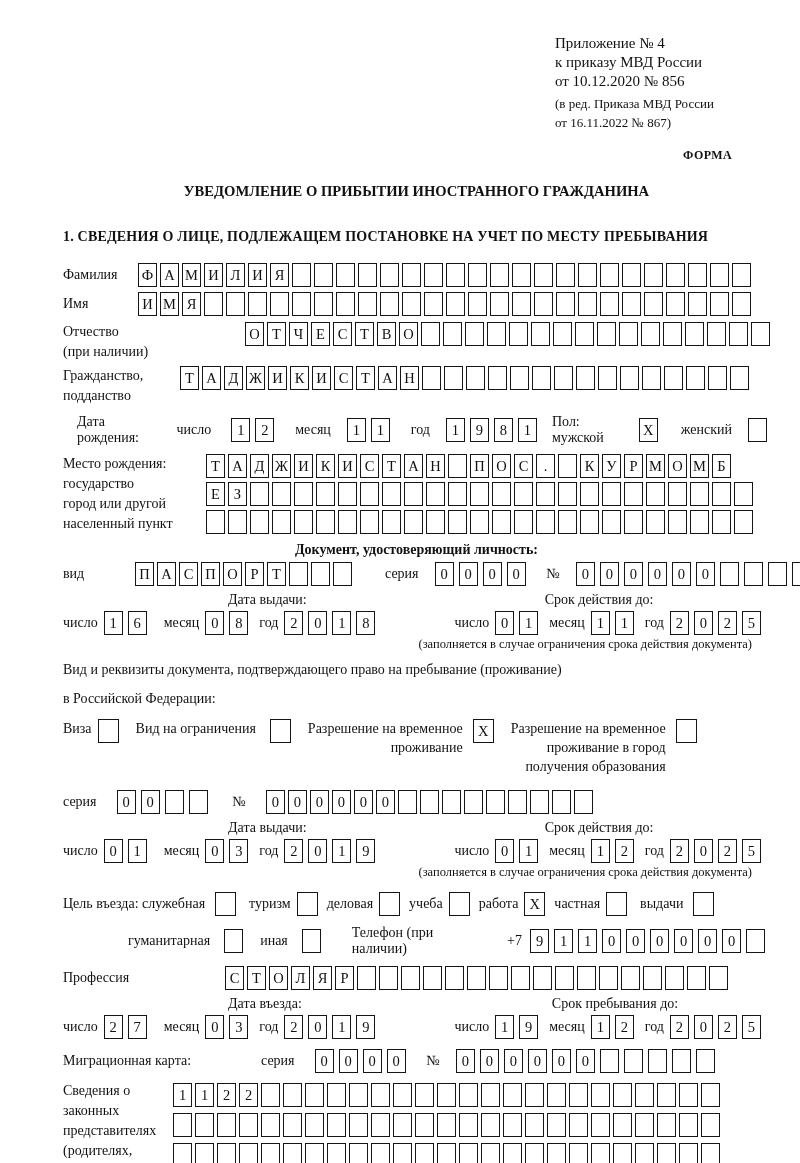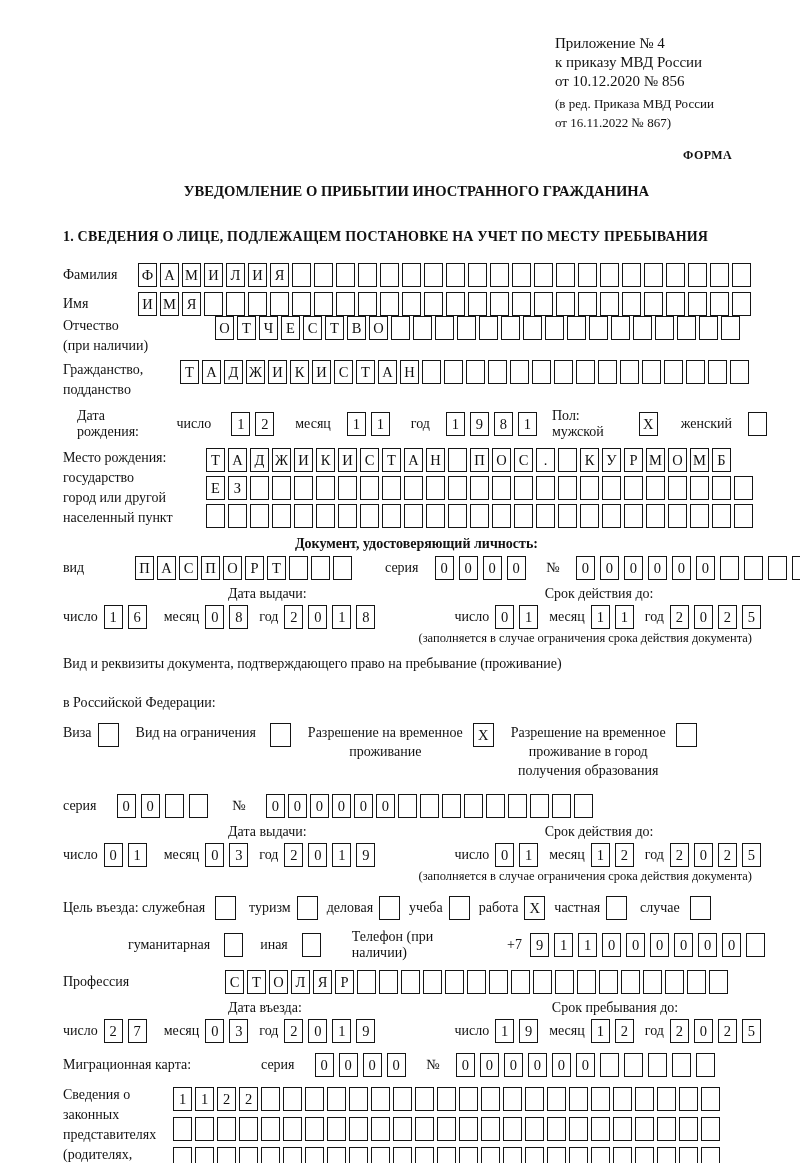--- a/index.html
+++ b/index.html
@@ -47,21 +47,21 @@
 
   .dates-header { display:flex; font-size:14px; margin-top:6px; }
   .dates-header .h1 { margin-left:165px; }
   .dates-header .h2 { margin-left:238px; }
   .date-row { display:flex; align-items:center; margin-top:3px; }
   .date-row span { margin-right:6px; }
   .dspacer { width:62px; flex:none; }
   .note { text-align:right; font-size:12.5px; margin-right:18px; margin-top:2px; }
 
   .permit-row { display:flex; align-items:flex-start; margin-top:10px; line-height:19px; }
-  .permit-row .opt-label { text-align:center; }
+  .permit-row .opt-label { text-align:right; }
   .permit-row .cell { margin-top:0; }
 
   .purpose-row { display:flex; align-items:center; margin-top:12px; }
   .purpose-row .cell, .permit-row .cell { width:21px; }
   .purpose2-row { display:flex; align-items:center; margin-top:9px; margin-left:65px; }
 
   .mt8 { margin-top:8px; }
   .lh20 { line-height:20px; }
 </style>
 </head>
@@ -147,21 +147,21 @@
         <span class="cell"></span>
         <span class="cell"></span>
         <span class="cell"></span>
         <span class="cell"></span>
         <span class="cell"></span>
         <span class="cell"></span>
         <span class="cell"></span>
       </span>
   </div>
 
-  <div class="row-top" style="">
+  <div class="row-top" style="margin-top:6px;gap:30px;">
     <span class="lbl w-patr lh20">
       <span>Отчество</span><br><span>(при наличии)</span>
     </span>
     <span class="cells">
         <span class="cell">О</span>
         <span class="cell">Т</span>
         <span class="cell">Ч</span>
         <span class="cell">Е</span>
         <span class="cell">С</span>
         <span class="cell">Т</span>
@@ -417,21 +417,21 @@
         <span class="cell">2</span>
         <span class="cell">0</span>
         <span class="cell">2</span>
         <span class="cell">5</span>
       </span>
   </div>
   <div class="note">(заполняется в случае ограничения срока действия документа)</div>
 
   <div class="mt8 lh20">
     <div>Вид и реквизиты документа, подтверждающего право на пребывание (проживание)</div>
-    <div style="margin-top:19px;">в Российской Федерации:</div>
+    <div style="margin-top:9px;">в Российской Федерации:</div>
   </div>
 
   <div class="permit-row">
     <span>Виза</span>
     <span class="cells ml6">
         <span class="cell"></span>
       </span>
     <span class="ml14">Вид на ограничения</span>
     <span class="cells ml14">
         <span class="cell"></span>
@@ -539,21 +539,21 @@
         <span class="cell"></span>
       </span>
     <span class="ml6">работа</span>
     <span class="cells ml6">
         <span class="cell">X</span>
       </span>
     <span class="ml6">частная</span>
     <span class="cells ml6">
         <span class="cell"></span>
       </span>
-    <span class="ml10">случае</span>
+    <span class="ml10">выдачи</span>
     <span class="cells ml10">
         <span class="cell"></span>
       </span>
   </div>
 
   <div class="purpose2-row">
     <span>гуманитарная</span>
     <span class="cells ml14">
         <span class="cell"></span>
       </span>

